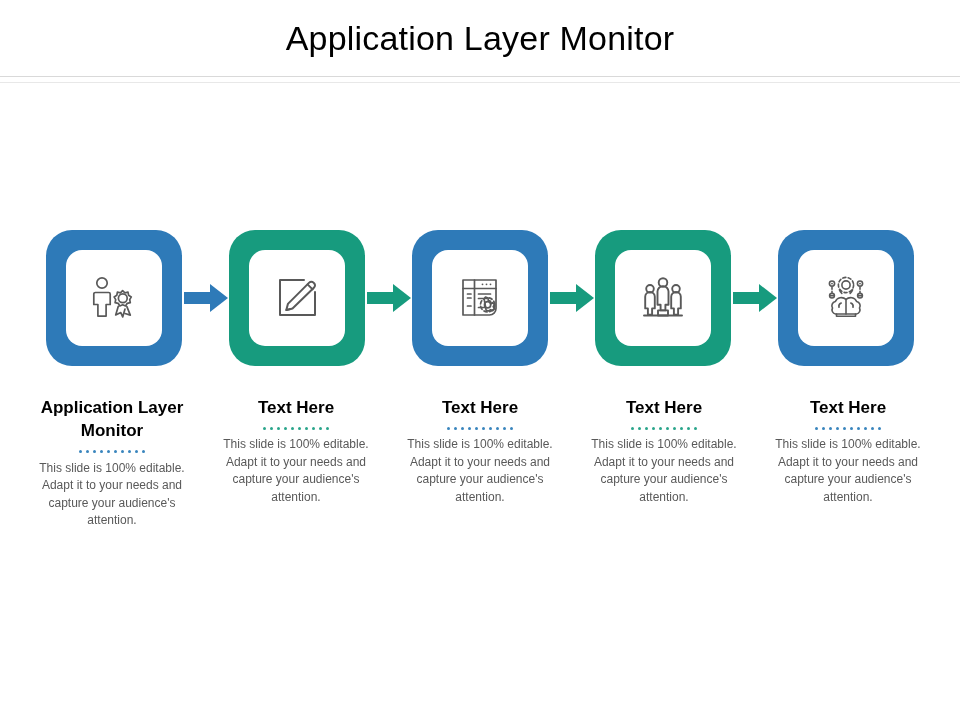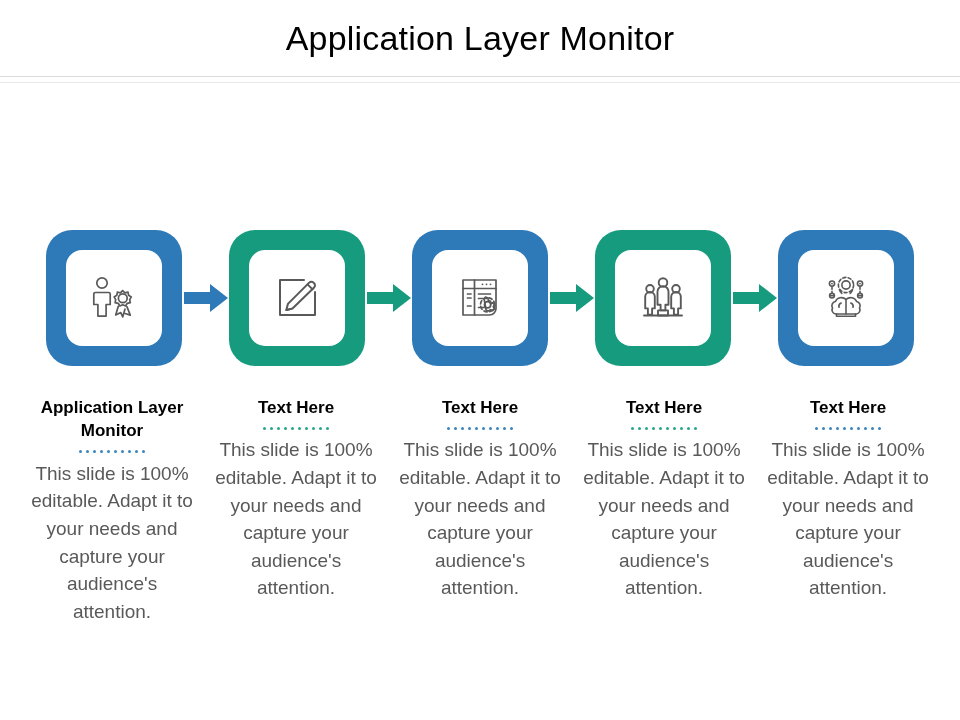--- a/index.html
+++ b/index.html
@@ -181,21 +181,21 @@
     display: block;
     width: 3px;
     height: 3px;
     border-radius: 50%;
   }
 
   .dots.blue i { background: #3a85bd; }
   .dots.teal i { background: #2aa58b; }
 
   .col-body {
-    font-size: 19px;
+    font-size: 12px;
     color: #595959;
     line-height: 1.45;
     max-width: 172px;
   }
 </style>
 </head>
 <body>
 
 <div class="slide">
 

